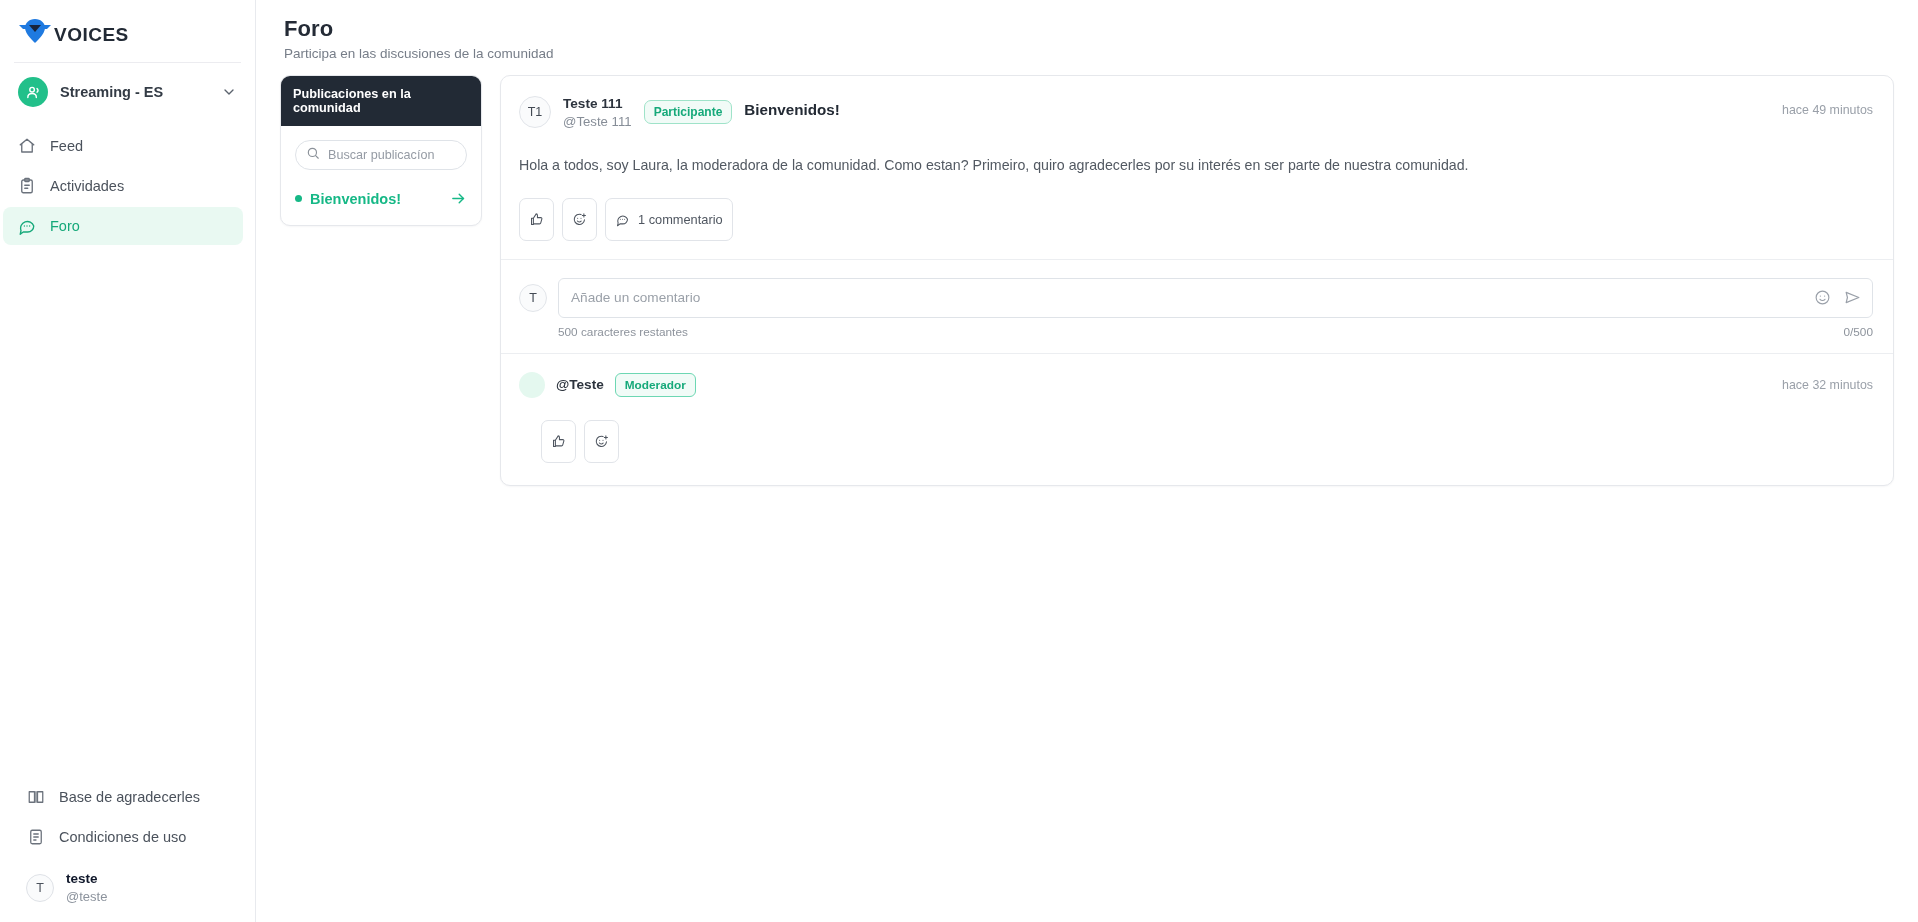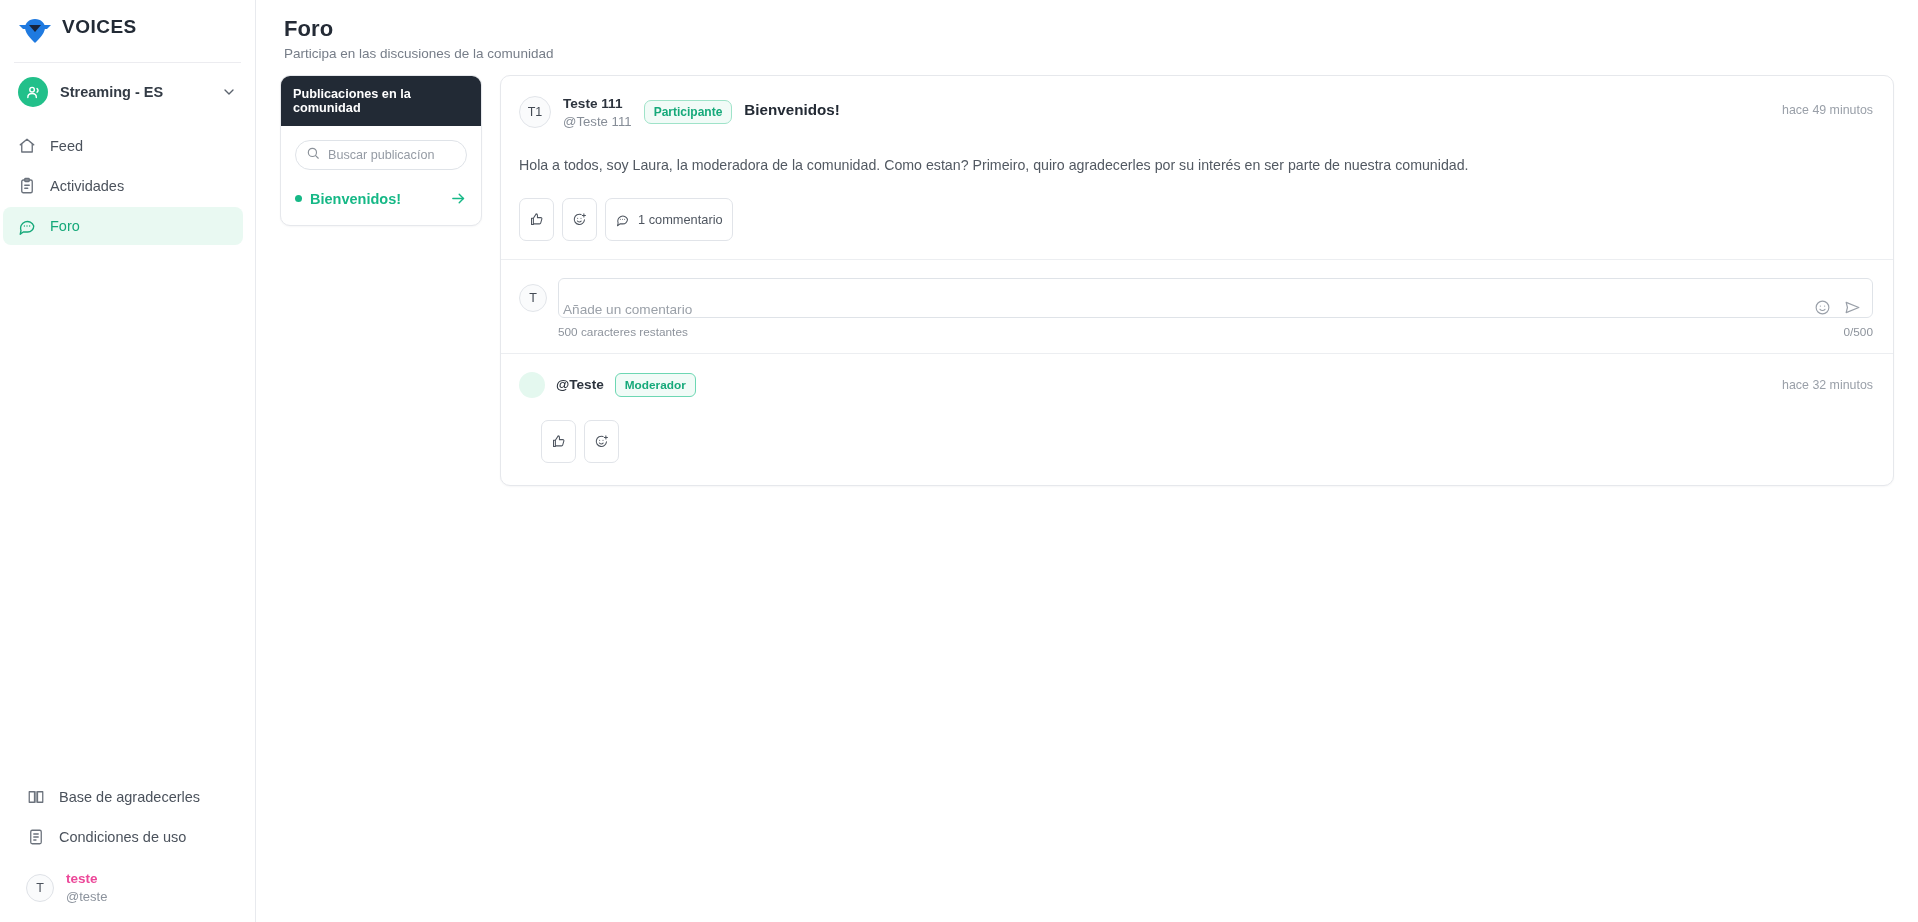--- a/index.html
+++ b/index.html
@@ -15,21 +15,21 @@
   
   .sidebar {
     width: 256px; height: 922px;
     background: #ffffff;
     border-right: 1px solid #e8eaee;
     display: flex; flex-direction: column;
     flex: 0 0 256px;
     position: relative;
   }
   .brand {
-    display: flex; align-items: flex-start; gap: 10px;
+    display: flex; align-items: flex-end; gap: 2px;
     padding: 16px 18px 14px 18px;
   }
   .brand-logo { width: 34px; height: 30px; display: block; }
   .brand-name {
     font-size: 19px; font-weight: 700; letter-spacing: .5px;
     color: #222a35;
   }
   .brand-divider { height: 1px; background: #ececf0; margin: 2px 14px 0 14px; }
 
   .community {
@@ -74,21 +74,21 @@
   .user-box {
     display: flex; align-items: center; gap: 12px;
     padding: 12px 14px 16px 14px; cursor: pointer;
   }
   .user-avatar {
     width: 28px; height: 28px; border-radius: 50%;
     border: 1px solid #dfe2e7; background: #fafbfc;
     display: flex; align-items: center; justify-content: center;
     font-size: 12.5px; color: #4b525c; flex: 0 0 28px;
   }
-  .user-name { font-size: 13.5px; font-weight: 700; color: #ec4899; line-height: 1.35; }
+  .user-name { font-size: 13.5px; font-weight: 700; color: #0f172a; line-height: 1.35; }
   .user-handle { font-size: 13px; color: #8c939d; line-height: 1.35; }
 
   
   .main { flex: 1; height: 922px; background: #ffffff; overflow: hidden; position: relative; }
   .page-head { padding: 16px 0 0 28px; }
   .page-title { font-size: 22px; font-weight: 700; color: #242b36; letter-spacing: .1px; }
   .page-sub { font-size: 13.5px; color: #767d88; margin-top: 4px; }
 
   .content { display: flex; gap: 18px; padding: 14px 24px 0 24px; align-items: flex-start; }
 
@@ -161,23 +161,23 @@
     border: 1px solid #e1e4e9; border-radius: 7px; background: #fff;
     display: flex; align-items: center; justify-content: center; gap: 8px;
     padding: 0 9px; cursor: pointer; color: #555c66;
   }
   .act-btn span { font-size: 12.8px; color: #4f5660; }
 
   
   .composer { display: flex; align-items: flex-start; gap: 11px; padding: 18px 20px 14px 18px; }
   .composer-field { flex: 1; min-width: 0; }
   .composer-input {
-    display: flex; align-items: flex-end;
+    display: flex; align-items: center;
     border: 1px solid #dfe3e8; border-radius: 6px;
-    height: 40px; padding: 0 10px 0 4px; background: #fff;
+    height: 40px; padding: 0 10px 0 12px; background: #fff;
   }
   .composer-input input {
     flex: 1; border: 0; outline: none; background: transparent;
     font-family: inherit; font-size: 13.6px; color: #3b424b;
   }
   .composer-input input::placeholder { color: #9ba1a9; }
   .composer-icons { display: flex; align-items: center; gap: 12px; color: #9aa0a9; }
   .composer-meta {
     display: flex; justify-content: space-between;
     font-size: 11.8px; color: #8d939c; margin-top: 7px;

